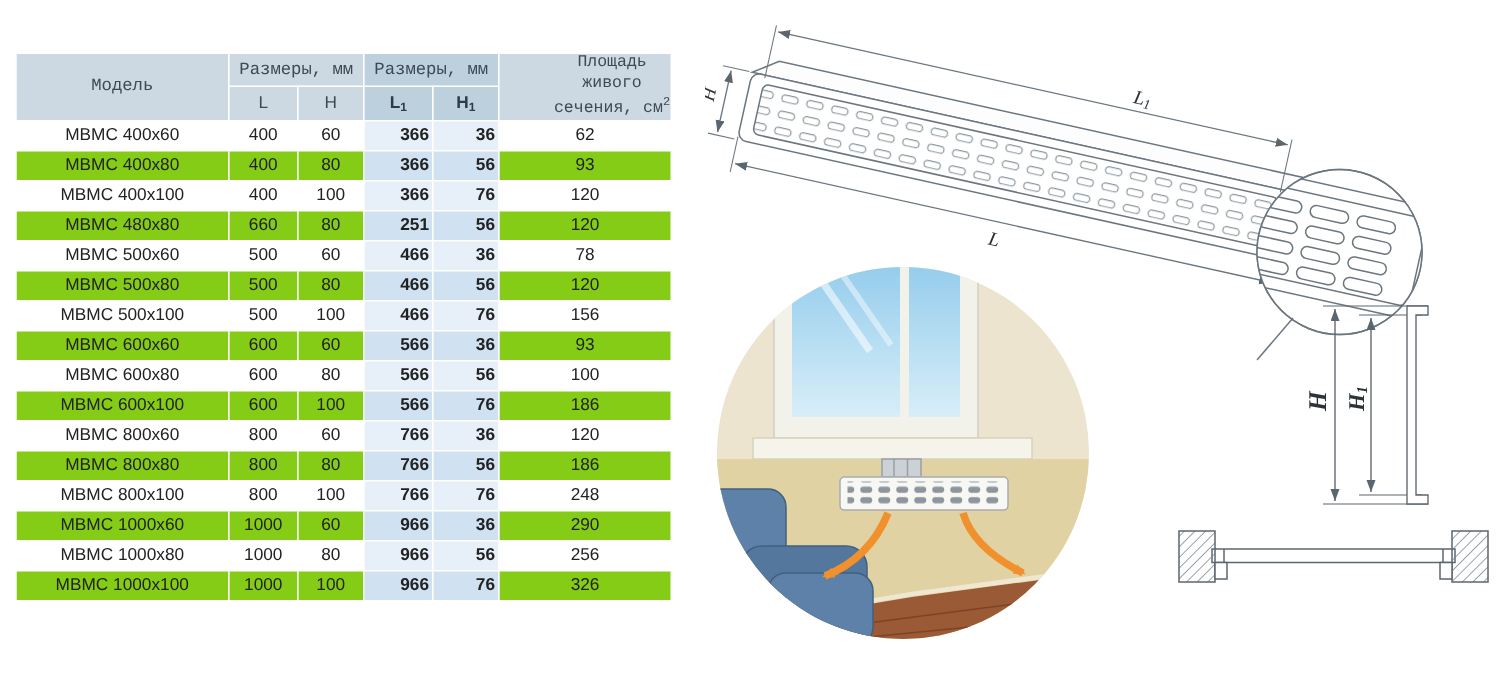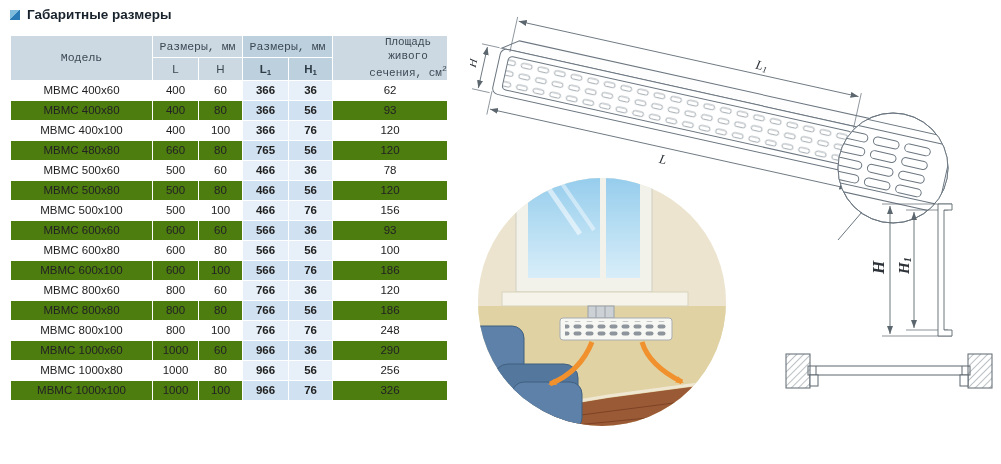--- a/index.html
+++ b/index.html
@@ -14,39 +14,35 @@
   table.dims th, table.dims td { border: 1px solid #fff; text-align: center; vertical-align: middle; }
   thead th { background: #ccd8e2; color: #3d4a55; font-weight: normal; font-size: 11.5px; }
   thead th.g2 { background: #bdd0de; }
   thead tr.grp th { height: 21px; font-family: Liberation Mono, monospace; }
   thead tr.sub th { height: 21px; }
   thead th.th-sub-b { font-weight: bold; color: #2e3c46; }
   thead th.th-area { font-size: 11px; line-height: 1.25; padding-left: 36px; }
   thead th.th-area sup { font-size: 8px; }
   .subnum { font-size: 8px; position: relative; top: 2px; }
   tbody td { height: 19px; line-height: 19px; padding: 0 2px; background: #fff; }
-  tbody tr.alt td { background: #4d7c0f; }
-  tbody td.hl { font-weight: bold; background: #e7f0f8; }
+  tbody tr.alt td { background: #84cc16; }
+  tbody td.hl { font-weight: bold; background: #e7f0f8; text-align: right; }
   tbody tr.alt td.hl { background: #d0e2f1; }
 
   svg.iso { position: absolute; left: 470px; top: 0; }
   svg.scene { position: absolute; left: 476px; top: 176px; }
   svg.profile { position: absolute; left: 856px; top: 186px; }
   svg.section { position: absolute; left: 780px; top: 342px; }
   .dimlabel { font-family: "Liberation Serif", serif; font-style: italic; fill: #2c3238; }
 </style>
 </head>
 <body>
 
 <div class="page">
 
-  <div class="title-row">
-    <span class="bullet"></span>
-    <span class="title">Габаритные размеры</span>
-  </div>
 
   <table class="dims">
     <colgroup>
       <col style="width:142px">
         <col style="width:46px">
         <col style="width:44px">
       <col style="width:46px">
         <col style="width:44px">
         <col style="width:115px">
     </colgroup>
@@ -89,21 +85,21 @@
       <td>400</td>
       <td>100</td>
       <td class="hl">366</td>
       <td class="hl">76</td>
       <td>120</td>
     </tr>
         <tr class="alt">
       <td>МВМС 480x80</td>
       <td>660</td>
       <td>80</td>
-      <td class="hl">765</td>
+      <td class="hl">251</td>
       <td class="hl">56</td>
       <td>120</td>
     </tr>
         <tr>
       <td>МВМС 500x60</td>
       <td>500</td>
       <td>60</td>
       <td class="hl">466</td>
       <td class="hl">36</td>
       <td>78</td>

